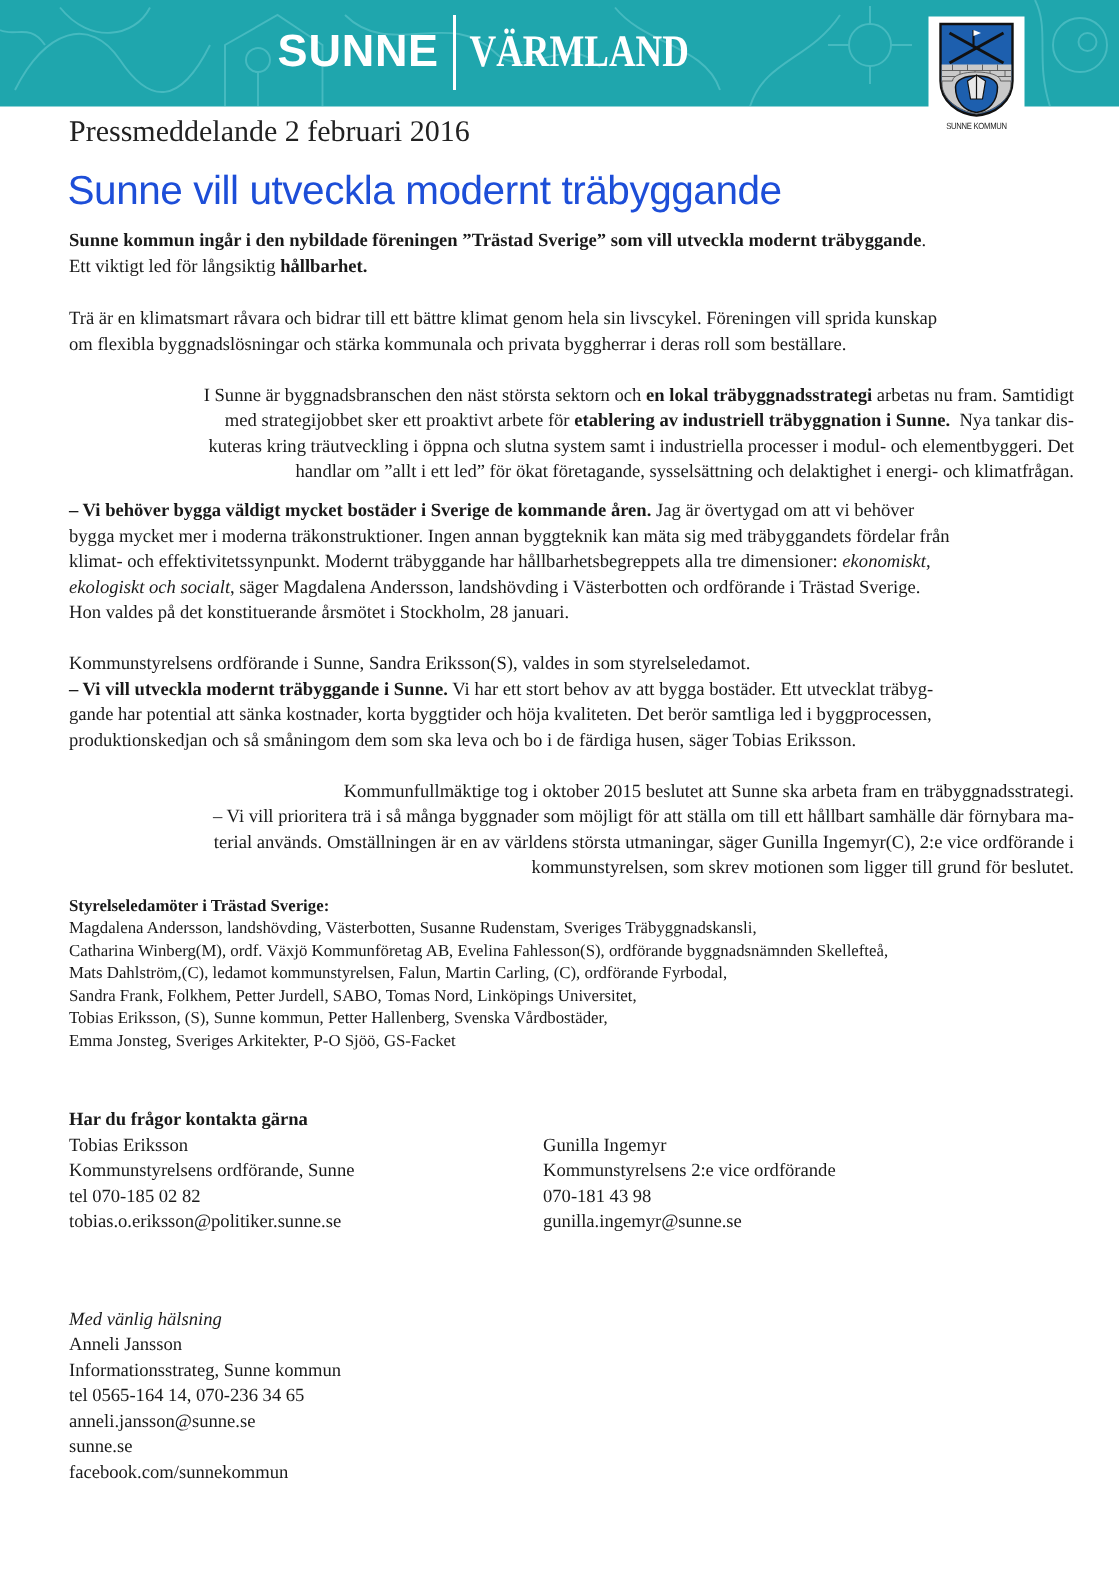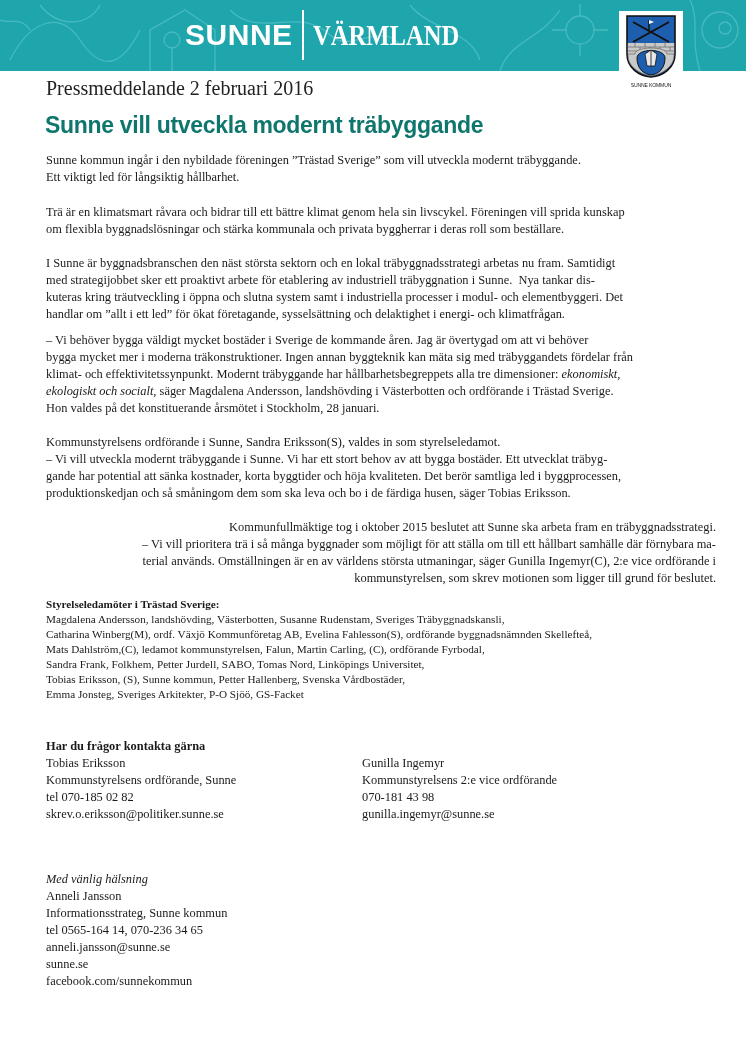--- a/index.html
+++ b/index.html
@@ -39,31 +39,31 @@
       font-family: "Liberation Sans", "DejaVu Sans", sans-serif; font-size: 6px;
       color: #1a1a1a; letter-spacing: -0.2px; transform: scaleX(0.85);
     }
 
     .dateline {
       position: absolute; left: 46px; top: 77px; font-size: 20px; color: #222;
     }
     .headline {
       position: absolute; left: 45px; top: 112px;
       font-family: "Liberation Sans", "DejaVu Sans", sans-serif;
-      font-weight: bold; font-size: 23px; color: #0f766e; letter-spacing: -0.3px;
+      font-weight: normal; font-size: 27px; color: #1d4ed8; letter-spacing: -0.3px;
     }
 
     .p { position: absolute; left: 46px; width: 670px; font-size: 12.4px; line-height: 17px; color: #1a1a1a; }
-    .p b { font-weight: normal; }
+    .p b { font-weight: bold; }
     .p i { }
     .line { display: block; white-space: nowrap; }
 
     .intro { top: 152px; }
     .p1 { top: 204px; }
-    .p2 { top: 255px; }
+    .p2 { top: 255px; text-align: right; }
     .p3 { top: 332px; }
     .p4 { top: 434px; }
     .p5 { top: 519px; text-align: right; }
 
     .board { position: absolute; left: 46px; top: 597px; font-size: 11.2px; line-height: 15px; color: #1a1a1a; }
     .board .title { font-weight: bold; }
 
     .contact { position: absolute; top: 738px; font-size: 12.4px; line-height: 17px; color: #1a1a1a; }
     .contact-left { left: 46px; }
     .contact-right { left: 362px; top: 755px; }
@@ -182,21 +182,21 @@
   <span class="line">Sandra Frank, Folkhem, Petter Jurdell, SABO, Tomas Nord, Linköpings Universitet,</span>
   <span class="line">Tobias Eriksson, (S), Sunne kommun, Petter Hallenberg, Svenska Vårdbostäder,</span>
   <span class="line">Emma Jonsteg, Sveriges Arkitekter, P-O Sjöö, GS-Facket</span>
 </div>
 
 <div class="contact contact-left">
   <span class="line heading">Har du frågor kontakta gärna</span>
   <span class="line">Tobias Eriksson</span>
   <span class="line">Kommunstyrelsens ordförande, Sunne</span>
   <span class="line">tel 070-185 02 82</span>
-  <a class="line link">skrev.o.eriksson@politiker.sunne.se</a>
+  <a class="line link">tobias.o.eriksson@politiker.sunne.se</a>
 </div>
 <div class="contact contact-right">
   <span class="line">Gunilla Ingemyr</span>
   <span class="line">Kommunstyrelsens 2:e vice ordförande</span>
   <span class="line">070-181 43 98</span>
   <a class="line link">gunilla.ingemyr@sunne.se</a>
 </div>
 
 <div class="sign">
   <span class="line greet">Med vänlig hälsning</span>

